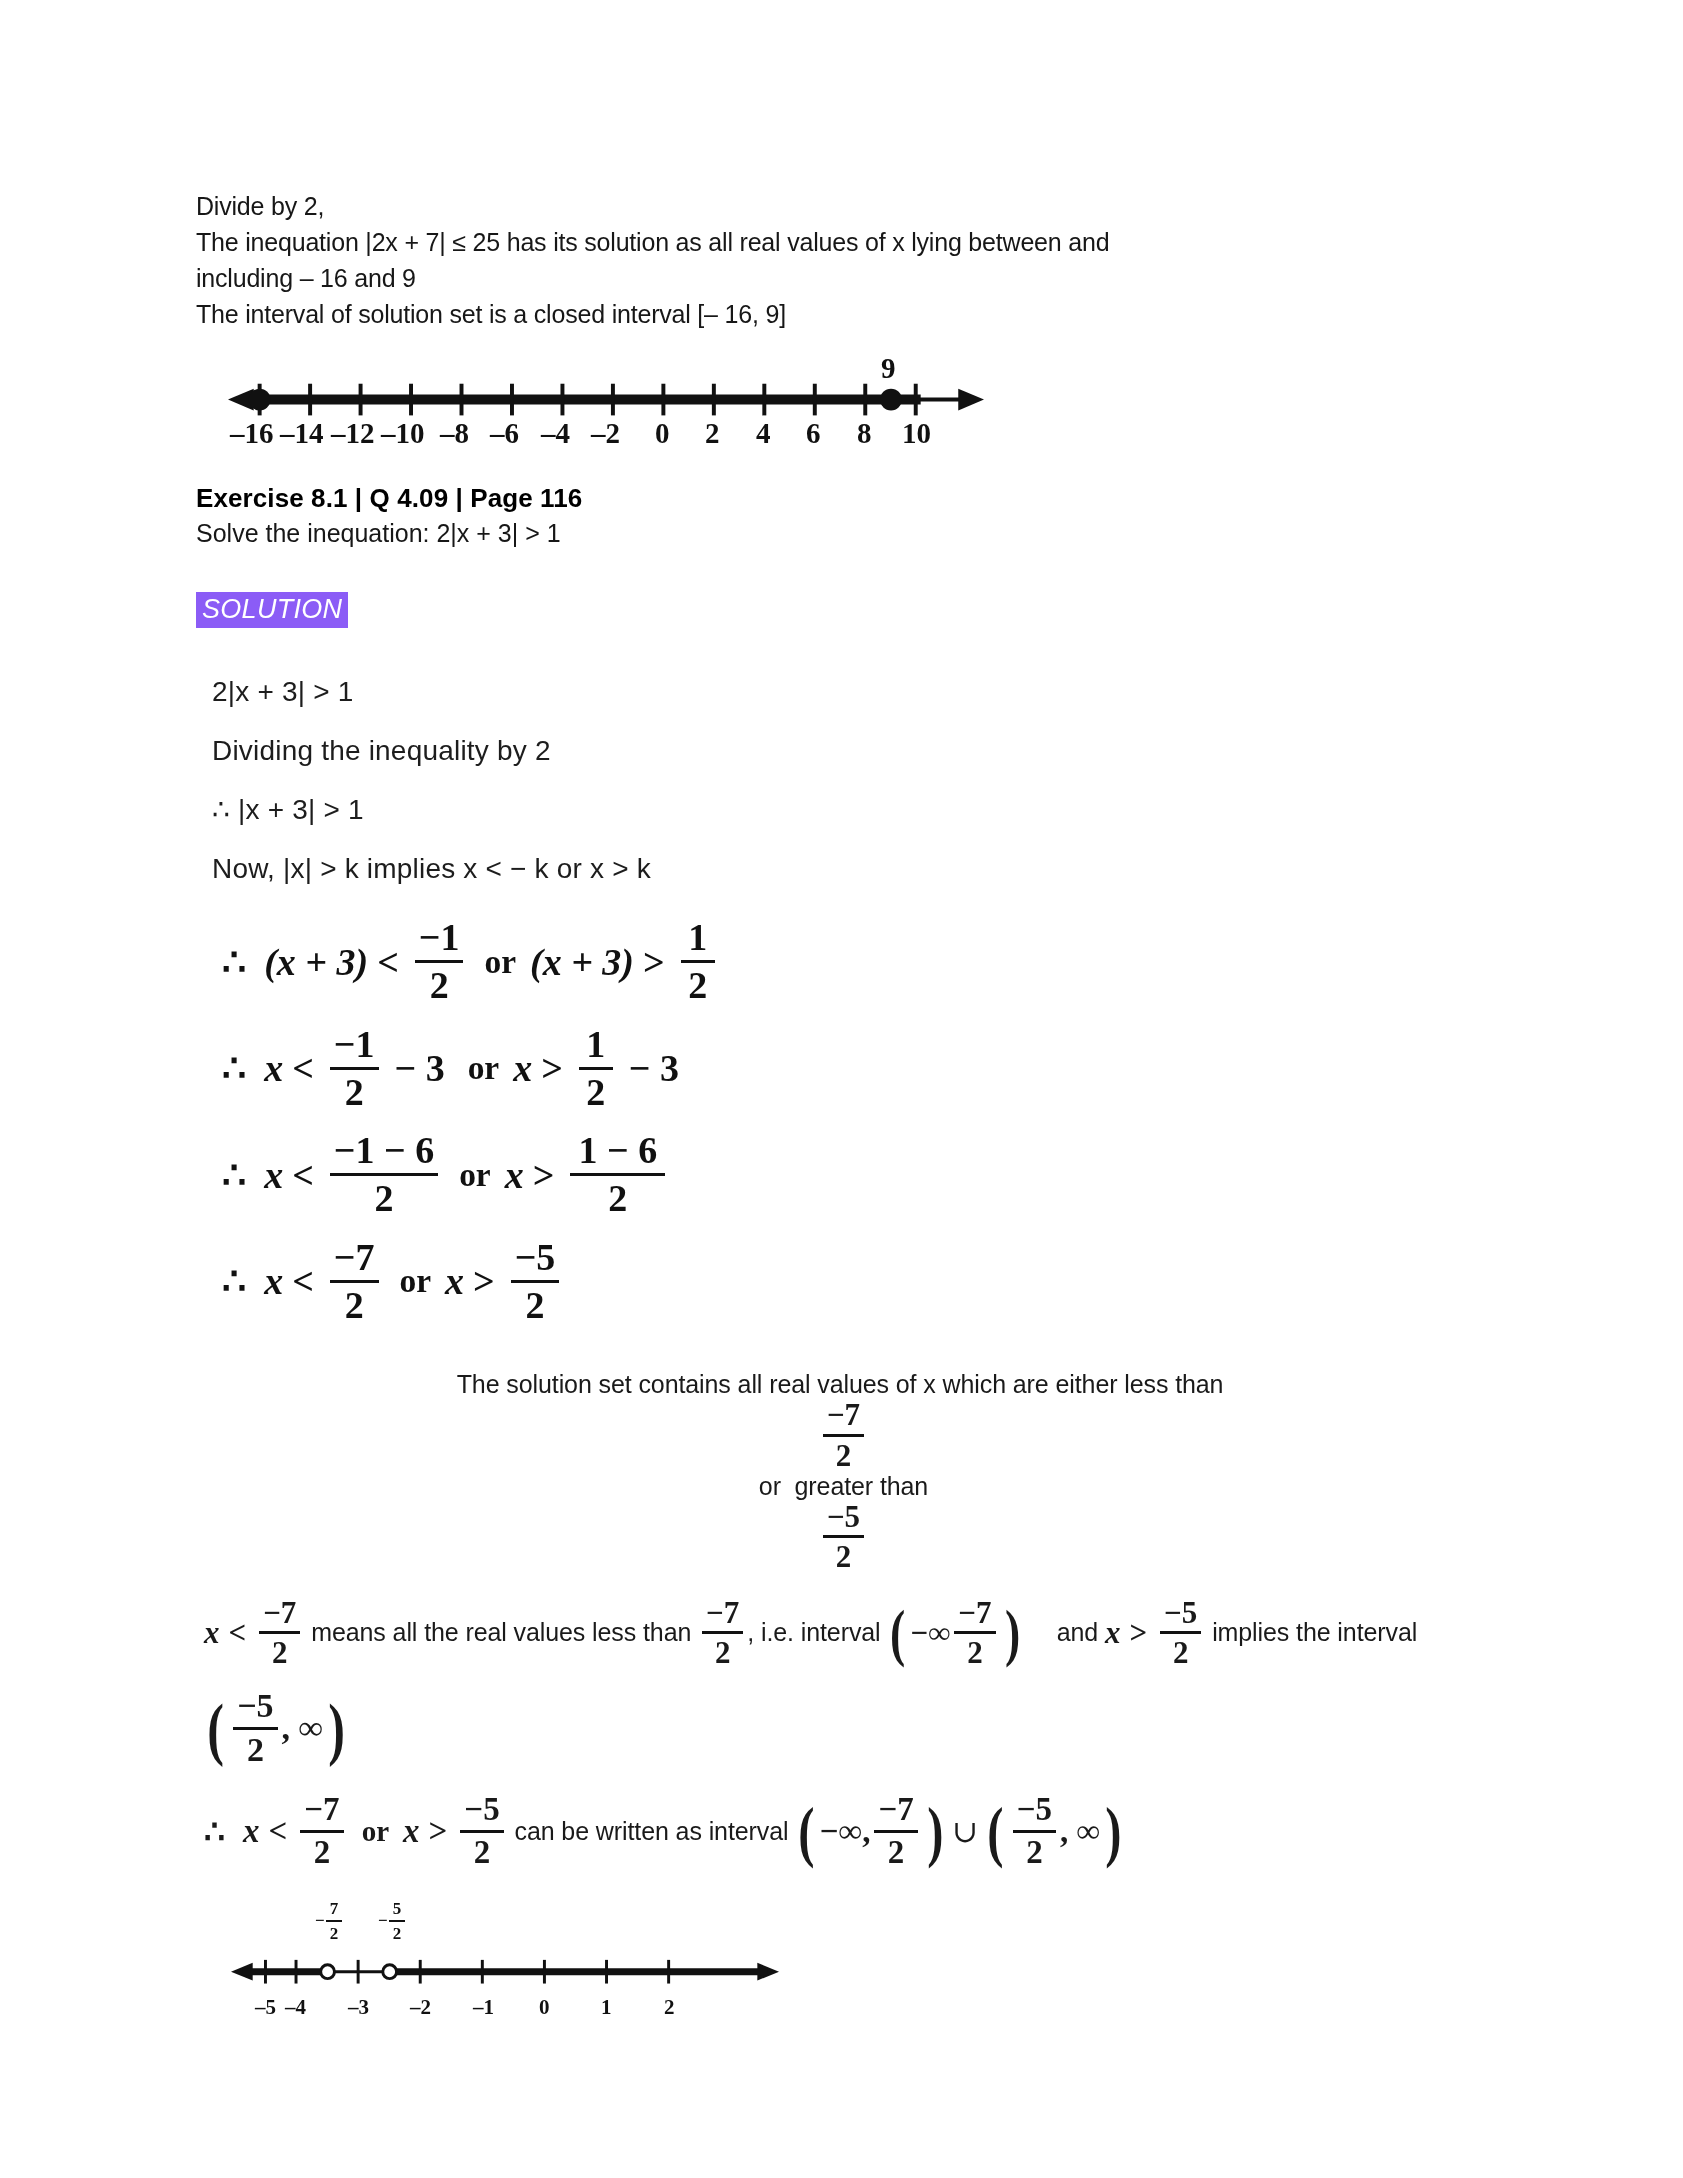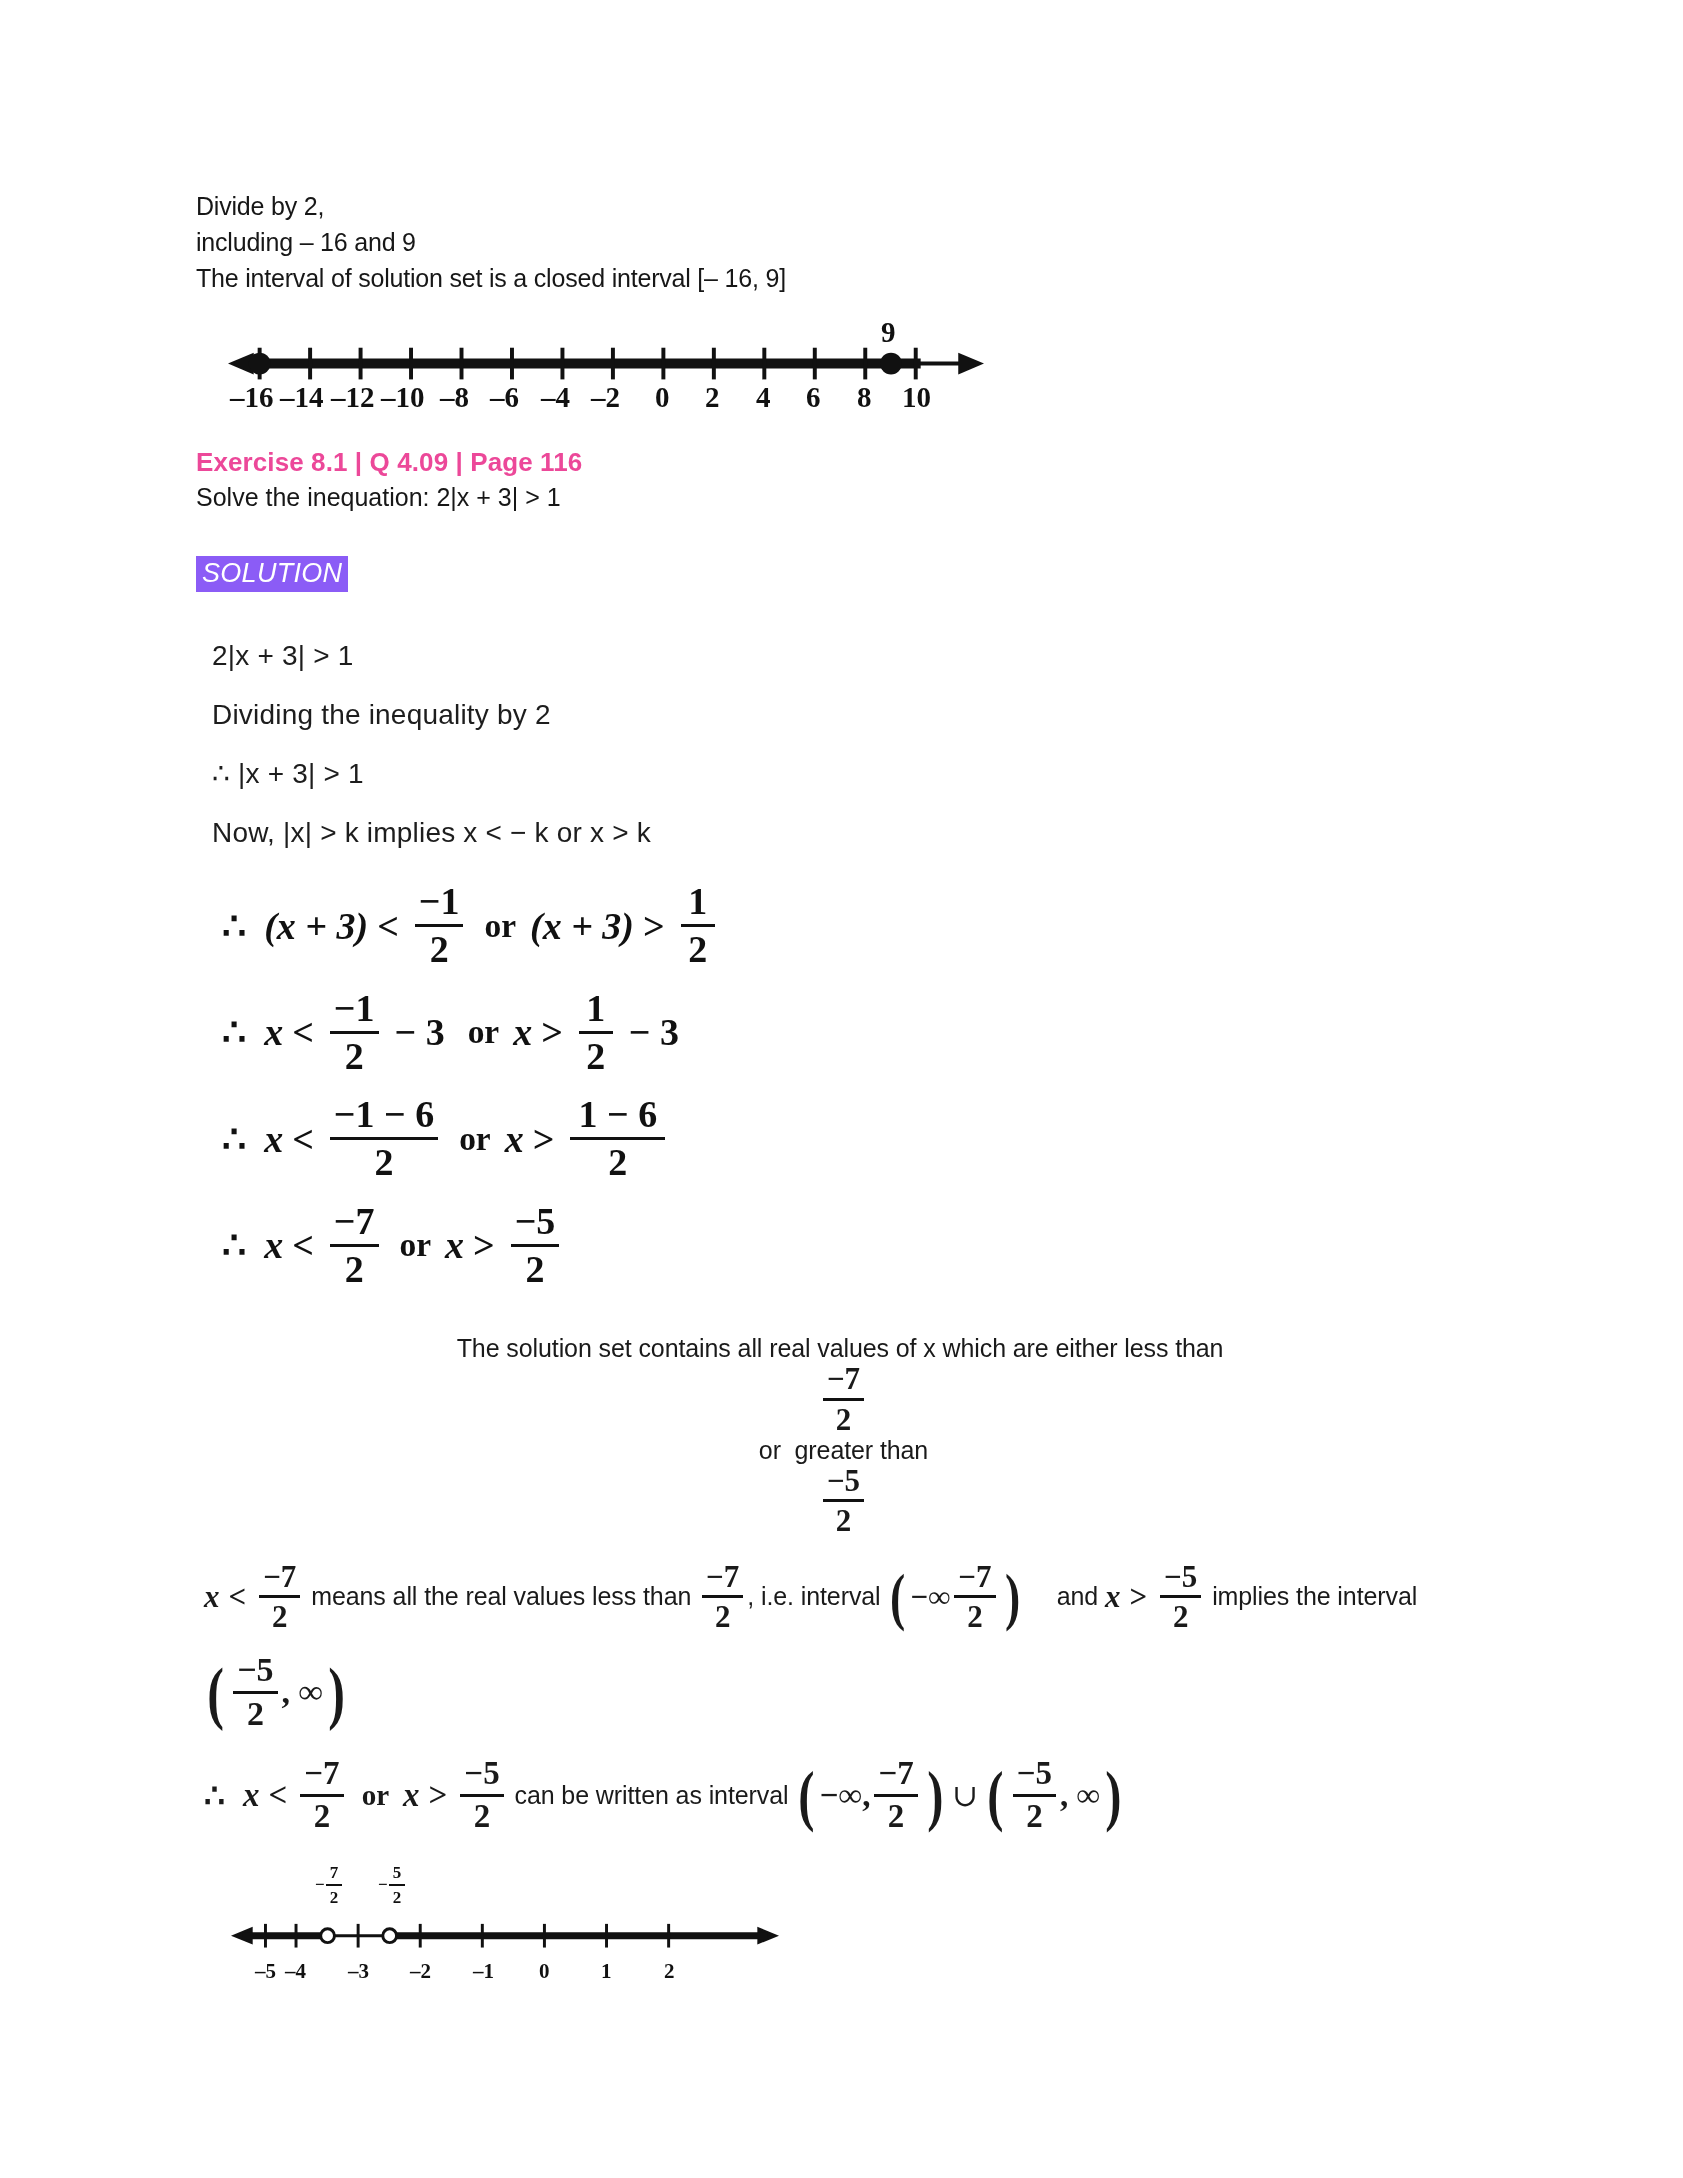--- a/index.html
+++ b/index.html
@@ -50,21 +50,21 @@
     height: 95px;
   }
   .nl1-svg { display:block; }
 
   
   .exercise-head {
     margin-top: 30px;
     font-family: "Liberation Sans", sans-serif;
     font-weight: bold;
     font-size: 26px;
-    color: #ec4899;
+    color: #000000;
     letter-spacing: 0.1px;
   }
   .question-line {
     font-family: "Liberation Sans", sans-serif;
     font-size: 25px;
     line-height: 34px;
     color: #171717;
     margin-top: 2px;
   }
 
@@ -198,20 +198,21 @@
   }
 </style>
 </head>
 <body>
 
 <div class="page">
   <div class="content">
 
     <div class="para-block">
       <div class="plain-line">Divide by 2,</div>
+      <div class="plain-line">The inequation |2x + 7| ≤ 25 has its solution as all real values of x lying between and</div>
       <div class="plain-line">including – 16 and 9</div>
       <div class="plain-line">The interval of solution set is a closed interval [– 16, 9]</div>
     </div>
 
     <div class="numline-wrap-1">
       <svg class="nl1-svg" width="782" height="95" viewBox="0 0 790 96">
 
         <line x1="34" y1="42" x2="762" y2="42" stroke="#111" stroke-width="4"></line>
 
         <polygon points="14,42 40,31 40,53" fill="#111"></polygon>

